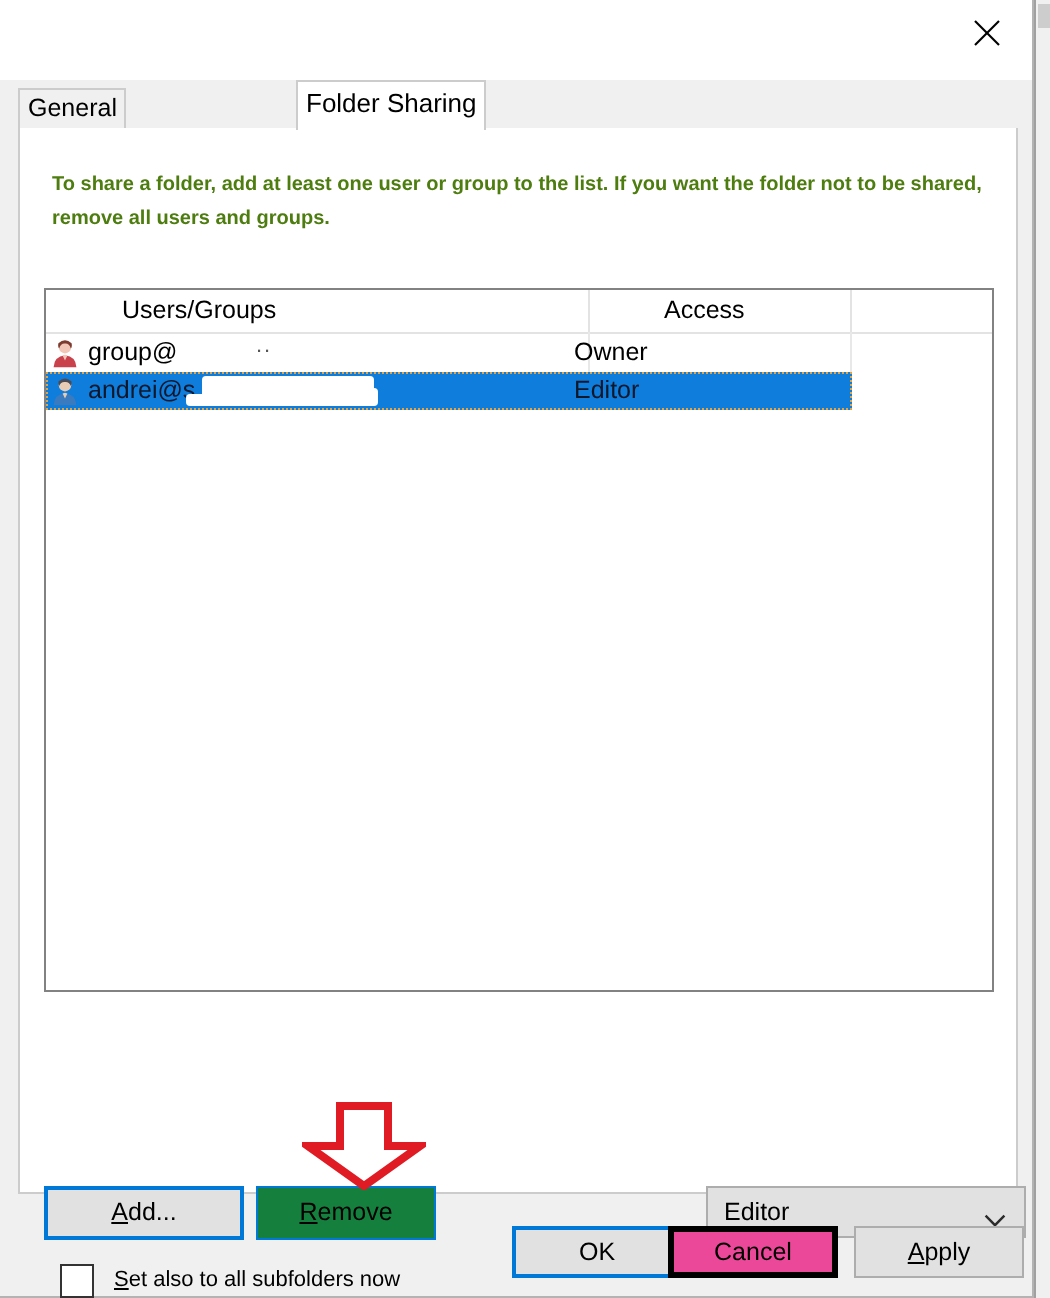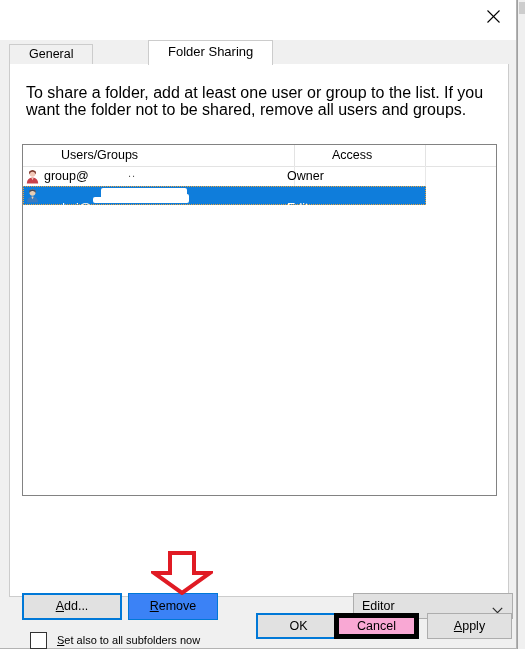--- a/index.html
+++ b/index.html
@@ -85,21 +85,21 @@
   .tab {
     position: absolute;
     top: 4px;
     height: 20px;
     background: #f0f0f0;
     border: 1px solid #cccccc;
     border-bottom: none;
     box-sizing: border-box;
     font-size: 12.5px;
     line-height: 18px;
-    padding: 0 19px;
+    padding: 0 4px;
     white-space: nowrap;
     color: #000000;
     text-align: right;
   }
   .tab.active {
     top: 0px;
     height: 25px;
     line-height: 22px;
     background: #ffffff;
     border: 1px solid #cccccc;
@@ -116,23 +116,24 @@
     background: #ffffff;
     border: 1px solid #cccccc;
     border-top: none;
     box-sizing: border-box;
   }
 
   #description {
     position: absolute;
     left: 16px; top: 20px;
     width: 470px;
-    font-size: 16px;
+    font-size: 10px;
     line-height: 17px;
-    color: #000000;
+    color: #4d7c0f;
+    font-weight: bold;
   }
 
   
   #listbox {
     position: absolute;
     left: 12px; top: 80px;
     width: 475px; height: 352px;
     background: #ffffff;
     border: 1px solid #828282;
     box-sizing: border-box;
@@ -188,21 +189,21 @@
     font-size: 12.5px;
     white-space: nowrap;
   }
   .row-access {
     position: absolute;
     left: 264px; top: 2px;
     font-size: 12.5px;
     white-space: nowrap;
   }
   .list-row.selected .row-name,
-  .list-row.selected .row-access { color: #ffffff; margin-top: 13px; }
+  .list-row.selected .row-access { color: #0f172a; }
 
   
   .redact {
     position: absolute;
     background: #ffffff;
     border-radius: 2px;
   }
   .dots-artifact {
     position: absolute;
     font-size: 11px;
@@ -238,21 +239,21 @@
 
   #add-button {
     left: 12px; top: 529px;
     width: 100px; height: 27px;
     background: #e1e1e1;
     border: 2px solid #0078d7;
   }
   #remove-button {
     left: 118px; top: 529px;
     width: 90px; height: 27px;
-    background: #3b82f6;
+    background: #15803d;
     border: 1px solid #0078d7;
   }
 
   #access-select {
     position: absolute;
     left: 343px; top: 529px;
     width: 160px; height: 26px;
     background: #e1e1e1;
     border: 1px solid #adadad;
     box-sizing: border-box;
@@ -287,22 +288,22 @@
     position: absolute;
     left: 256px; top: 613px;
     width: 85px; height: 26px;
     background: #e1e1e1;
     border: 2px solid #0078d7;
   }
   #cancel-button {
     position: absolute;
     left: 334px; top: 613px;
     width: 85px; height: 26px;
-    background: #f9a8d4;
-    border: 5px solid #000000;
+    background: #ec4899;
+    border: 3px solid #000000;
   }
   #apply-button {
     position: absolute;
     left: 427px; top: 613px;
     width: 85px; height: 26px;
     background: #e1e1e1;
     border: 1px solid #adadad;
   }
 </style>
 </head>

